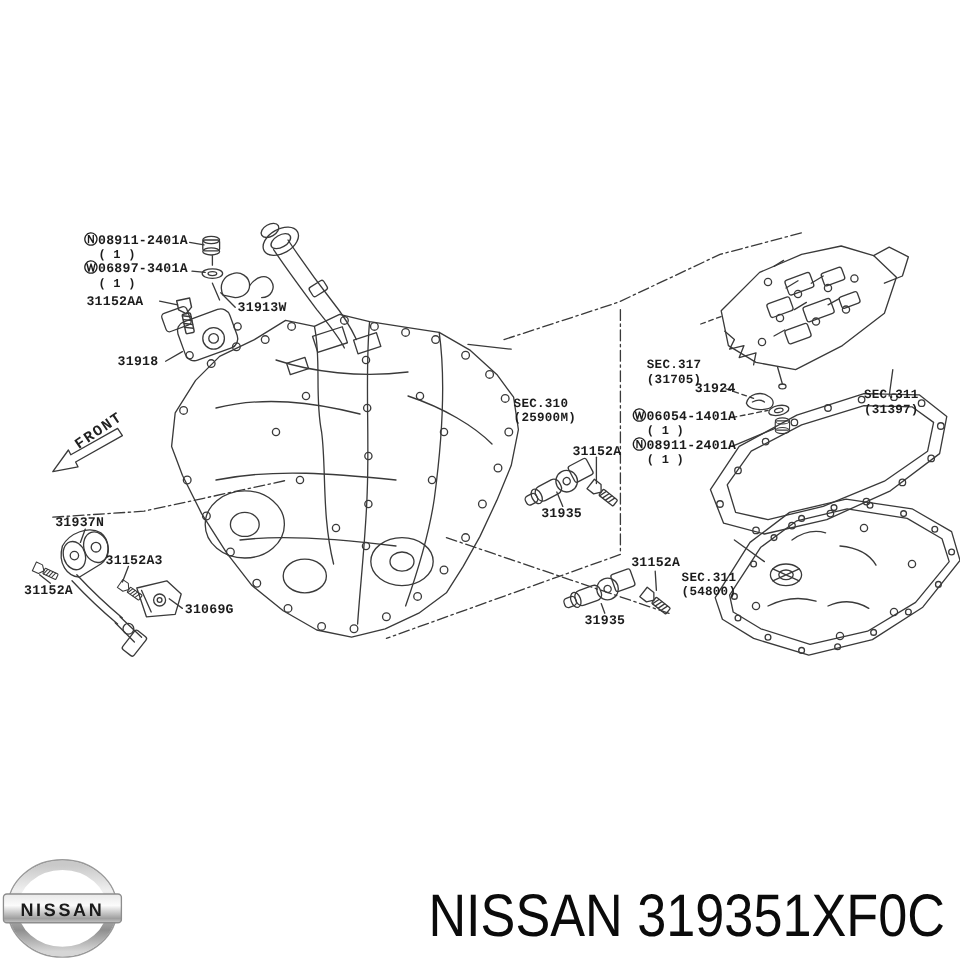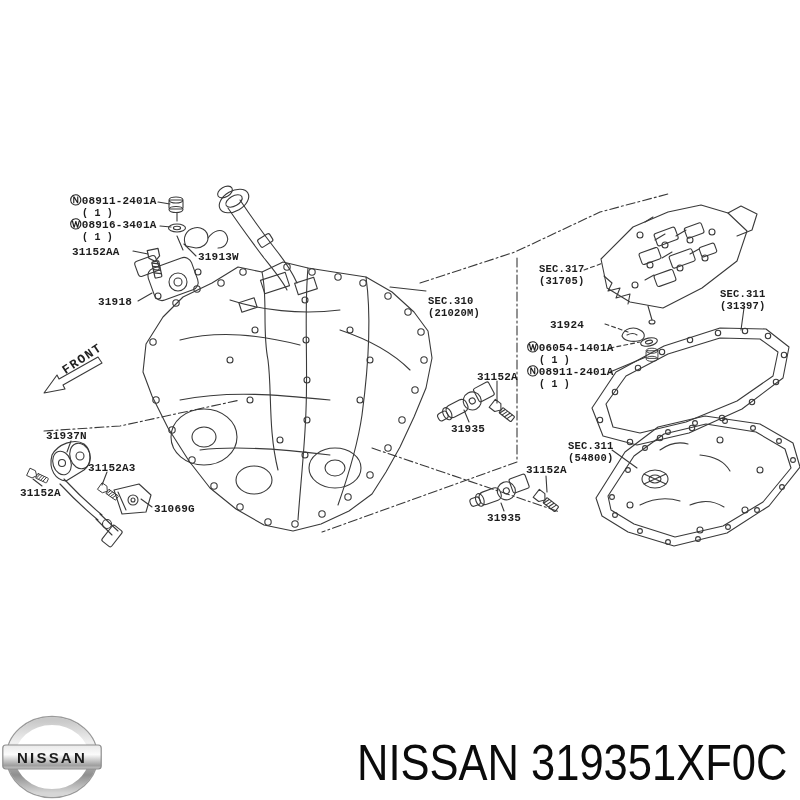--- a/index.html
+++ b/index.html
@@ -7,21 +7,21 @@
         font-family:"Liberation Sans",sans-serif;border-radius:14px;}
   svg{display:block;}
   .art{position:absolute;left:0;top:0;}
   .art path,.art line,.art polyline,.art rect,.art circle,.art ellipse{
       fill:none;stroke:#3a3a3a;stroke-width:1.1;stroke-linejoin:round;stroke-linecap:round;}
   .leader{stroke:#444;stroke-width:0.9;}
   .leader-d{stroke:#444;stroke-width:0.9;stroke-dasharray:4 3;}
   .dashdot{stroke:#555;stroke-width:0.9;stroke-dasharray:9 3 2 3;}
   .lbl{position:absolute;font-family:"Liberation Mono",monospace;font-weight:bold;
        font-size:11px;line-height:1.1;color:#1c1c1c;white-space:nowrap;letter-spacing:0.2px;}
-  .lbl.sm{font-size:10.5px;}
+  .lbl.sm{font-size:10.5px;margin-top:36px;}
   .lbl .qty{display:block;padding-left:12px;font-size:10px;}
   .lbl .sub{display:block;}
   .pfx{font-size:11.5px;}
   .front-label{position:absolute;left:60px;top:366px;transform:rotate(-34deg);
        transform-origin:0 0;font-family:"Liberation Mono",monospace;font-weight:bold;
        font-size:12.5px;letter-spacing:1.5px;color:#222;}
   .caption{position:absolute;left:357px;top:734px;font-family:"Liberation Sans",sans-serif;
        font-size:50px;font-weight:400;color:#0b0b0b;transform:scaleX(0.87);
        transform-origin:0 0;white-space:nowrap;}
   .logo{position:absolute;left:2px;top:712px;}
@@ -281,33 +281,33 @@
       <line class="leader" x1="42" y1="486" x2="33" y2="479"></line>
       <line class="leader" x1="152" y1="507" x2="141" y2="499"></line>
     </g>
   </svg>
 
   <div class="lbl" style="left:70px;top:195px">
     <span class="pfx">Ⓝ</span><span>08911-2401A</span>
     <span class="qty">( 1 )</span>
   </div>
   <div class="lbl" style="left:70px;top:219px">
-    <span class="pfx">Ⓦ</span><span>08916-3401A</span>
+    <span class="pfx">Ⓦ</span><span>06897-3401A</span>
     <span class="qty">( 1 )</span>
   </div>
   <div class="lbl" style="left:72px;top:246px"><span>31152AA</span></div>
   <div class="lbl" style="left:198px;top:251px"><span>31913W</span></div>
   <div class="lbl" style="left:98px;top:296px"><span>31918</span></div>
   <div class="lbl sm" style="left:428px;top:296px">
-    <span>SEC.310</span><span class="sub">(21020M)</span>
+    <span>SEC.310</span><span class="sub">(25900M)</span>
   </div>
   <div class="lbl sm" style="left:539px;top:264px">
     <span>SEC.317</span><span class="sub">(31705)</span>
   </div>
-  <div class="lbl" style="left:550px;top:319px"><span>31924</span></div>
+  <div class="lbl" style="left:579px;top:319px"><span>31924</span></div>
   <div class="lbl" style="left:527px;top:342px">
     <span class="pfx">Ⓦ</span><span>06054-1401A</span>
     <span class="qty">( 1 )</span>
   </div>
   <div class="lbl" style="left:527px;top:366px">
     <span class="pfx">Ⓝ</span><span>08911-2401A</span>
     <span class="qty">( 1 )</span>
   </div>
   <div class="lbl sm" style="left:720px;top:289px">
     <span>SEC.311</span><span class="sub">(31397)</span>

